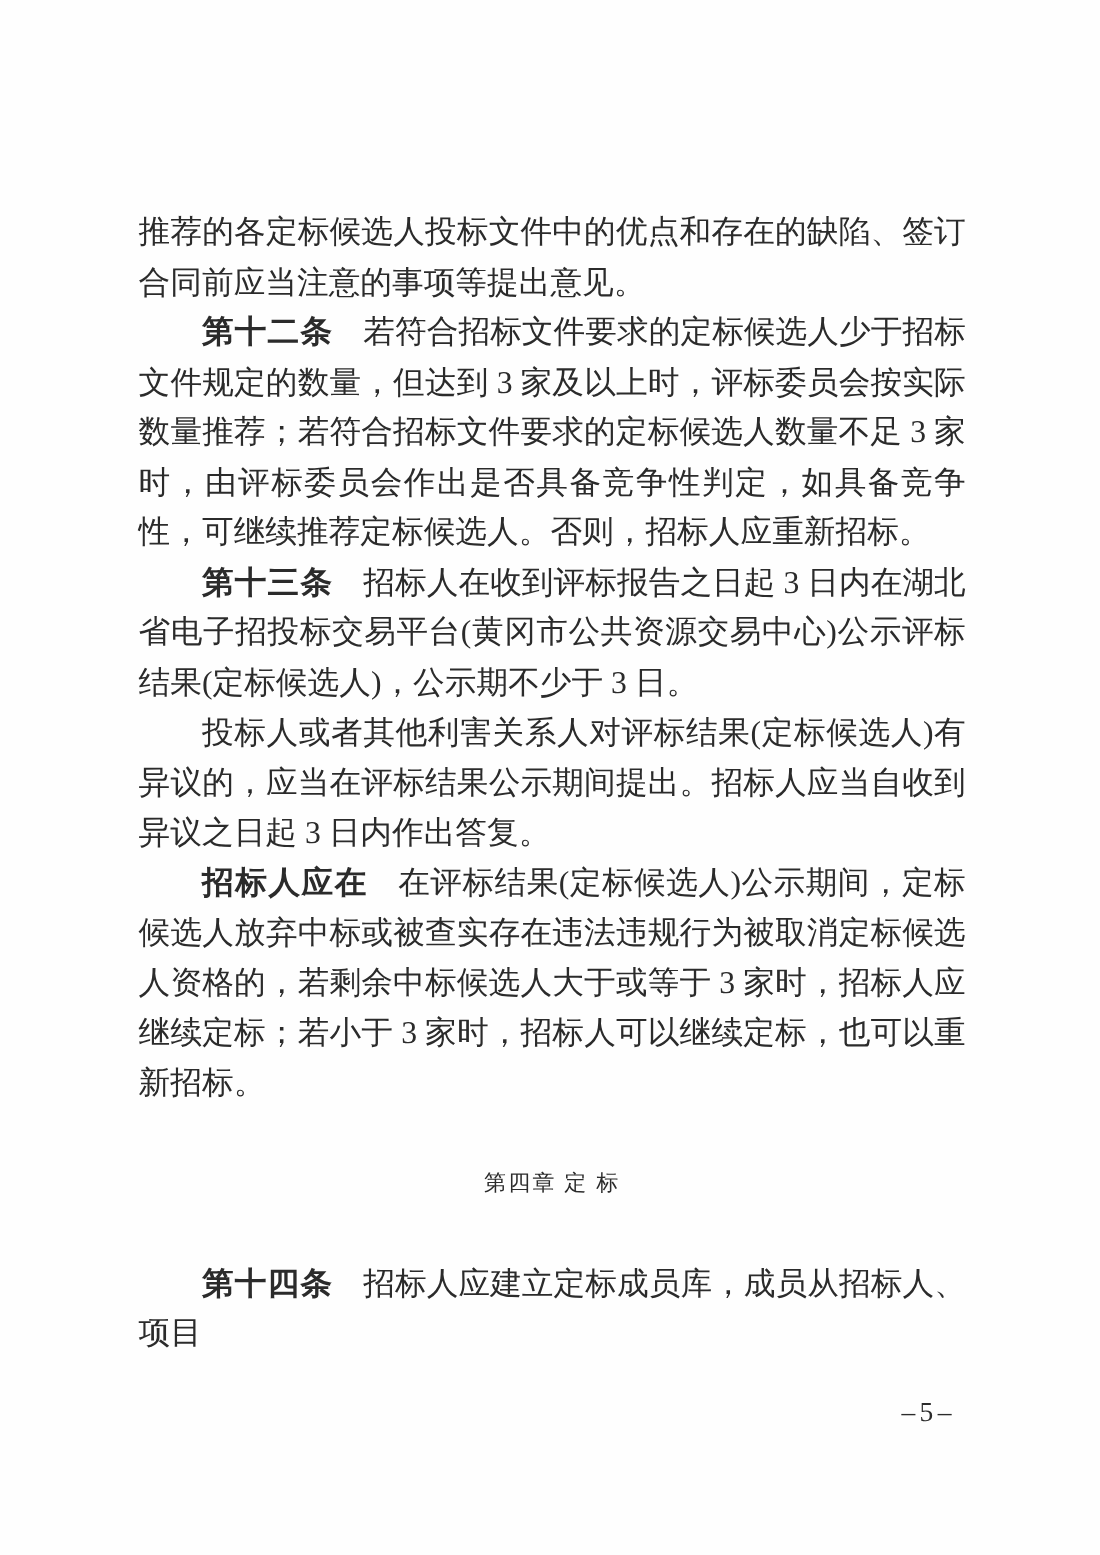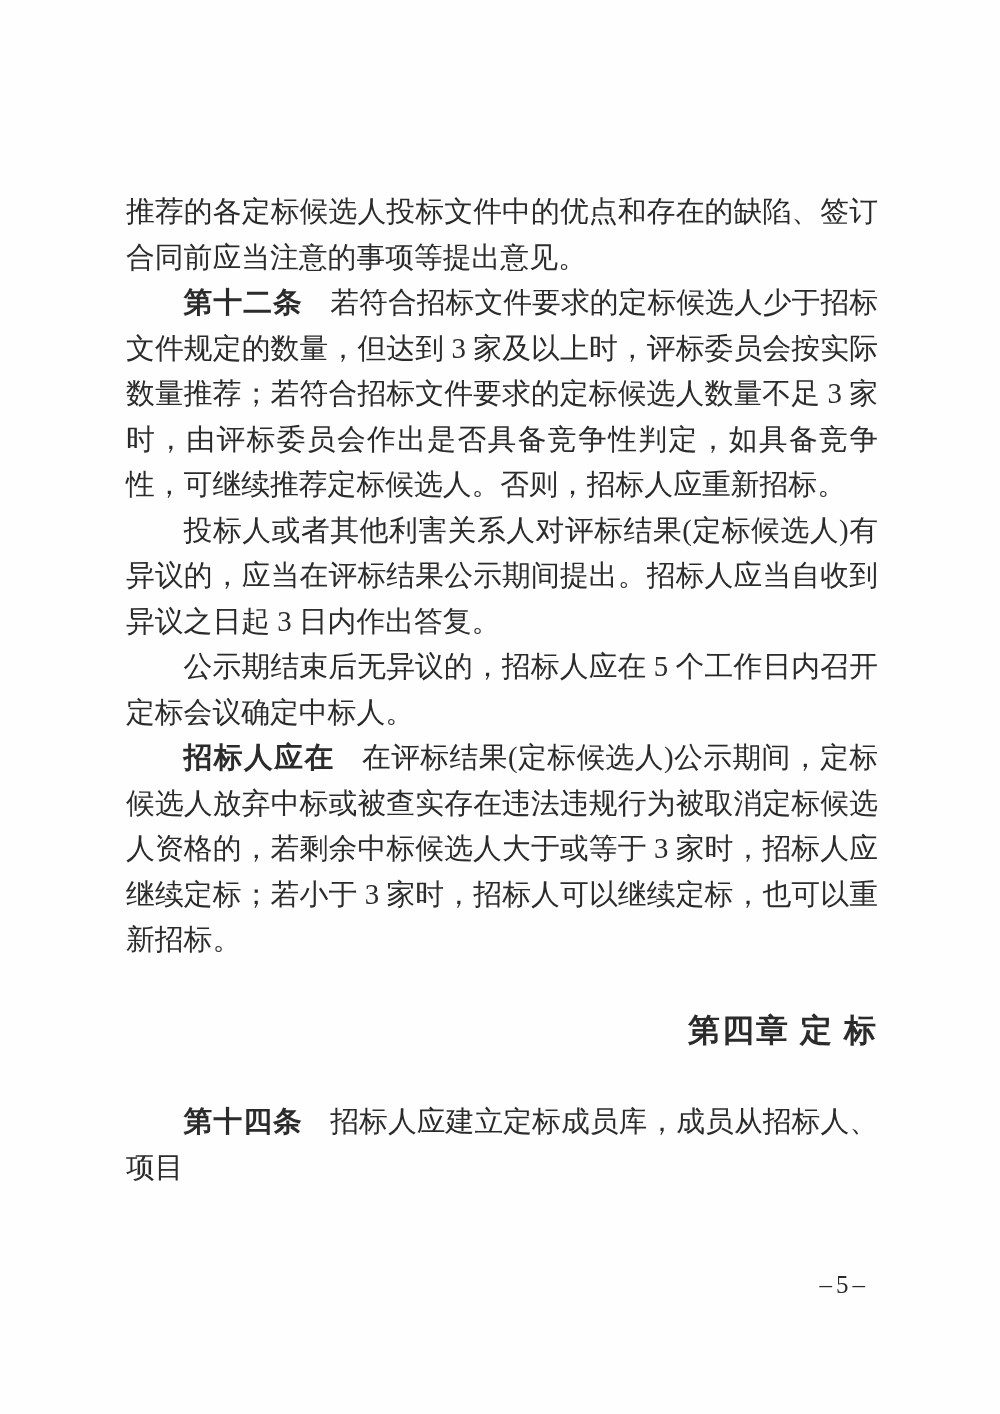--- a/index.html
+++ b/index.html
@@ -33,24 +33,24 @@
   }
   p.indent { text-indent: 2em; }
   p.flush  { text-indent: 0; }
   .term {
     font-weight: 700;
     margin-right: 0.95em;
     letter-spacing: 1px;
     margin-top: 32px;
   }
   .chapter {
-    text-align: right;
+    text-align: center;
     text-indent: 0;
-    font-weight: 700;
-    font-size: 32px;
+    font-weight: 400;
+    font-size: 20px;
     letter-spacing: 2px;
     margin: 45.5px 0 !important;
   }
   .page-number {
     position: absolute;
     right: 131px;
     top: 1271px;
     font-size: 25px;
     letter-spacing: 4px;
     color: #2b2b2b;
@@ -64,28 +64,28 @@
   <div class="text-block">
 
     <p class="flush">
       <span>推荐的各定标候选人投标文件中的优点和存在的缺陷、签订合同前应当注意的事项等提出意见。</span>
     </p>
 
     <p class="indent">
       <span class="term">第十二条</span><span>若符合招标文件要求的定标候选人少于招标文件规定的数量，但达到 3 家及以上时，评标委员会按实际数量推荐；若符合招标文件要求的定标候选人数量不足 3 家时，由评标委员会作出是否具备竞争性判定，如具备竞争性，可继续推荐定标候选人。否则，招标人应重新招标。</span>
     </p>
 
+    <p class="indent">
+      <span class="term">第十三条</span><span>招标人在收到评标报告之日起 3 日内在湖北省电子招投标交易平台(黄冈市公共资源交易中心)公示评标结果(定标候选人)，公示期不少于 3 日。</span>
+    </p>
 
     <p class="indent">
       <span>投标人或者其他利害关系人对评标结果(定标候选人)有异议的，应当在评标结果公示期间提出。招标人应当自收到异议之日起 3 日内作出答复。</span>
     </p>
 
-    <p class="indent">
-      <span>公示期结束后无异议的，招标人应在 5 个工作日内召开定标会议确定中标人。</span>
-    </p>
 
     <p class="indent">
       <span class="term">招标人应在</span><span>在评标结果(定标候选人)公示期间，定标候选人放弃中标或被查实存在违法违规行为被取消定标候选人资格的，若剩余中标候选人大于或等于 3 家时，招标人应继续定标；若小于 3 家时，招标人可以继续定标，也可以重新招标。</span>
     </p>
 
     <p class="chapter">
       <span>第四章 定 标</span>
     </p>
 
     <p class="indent">

